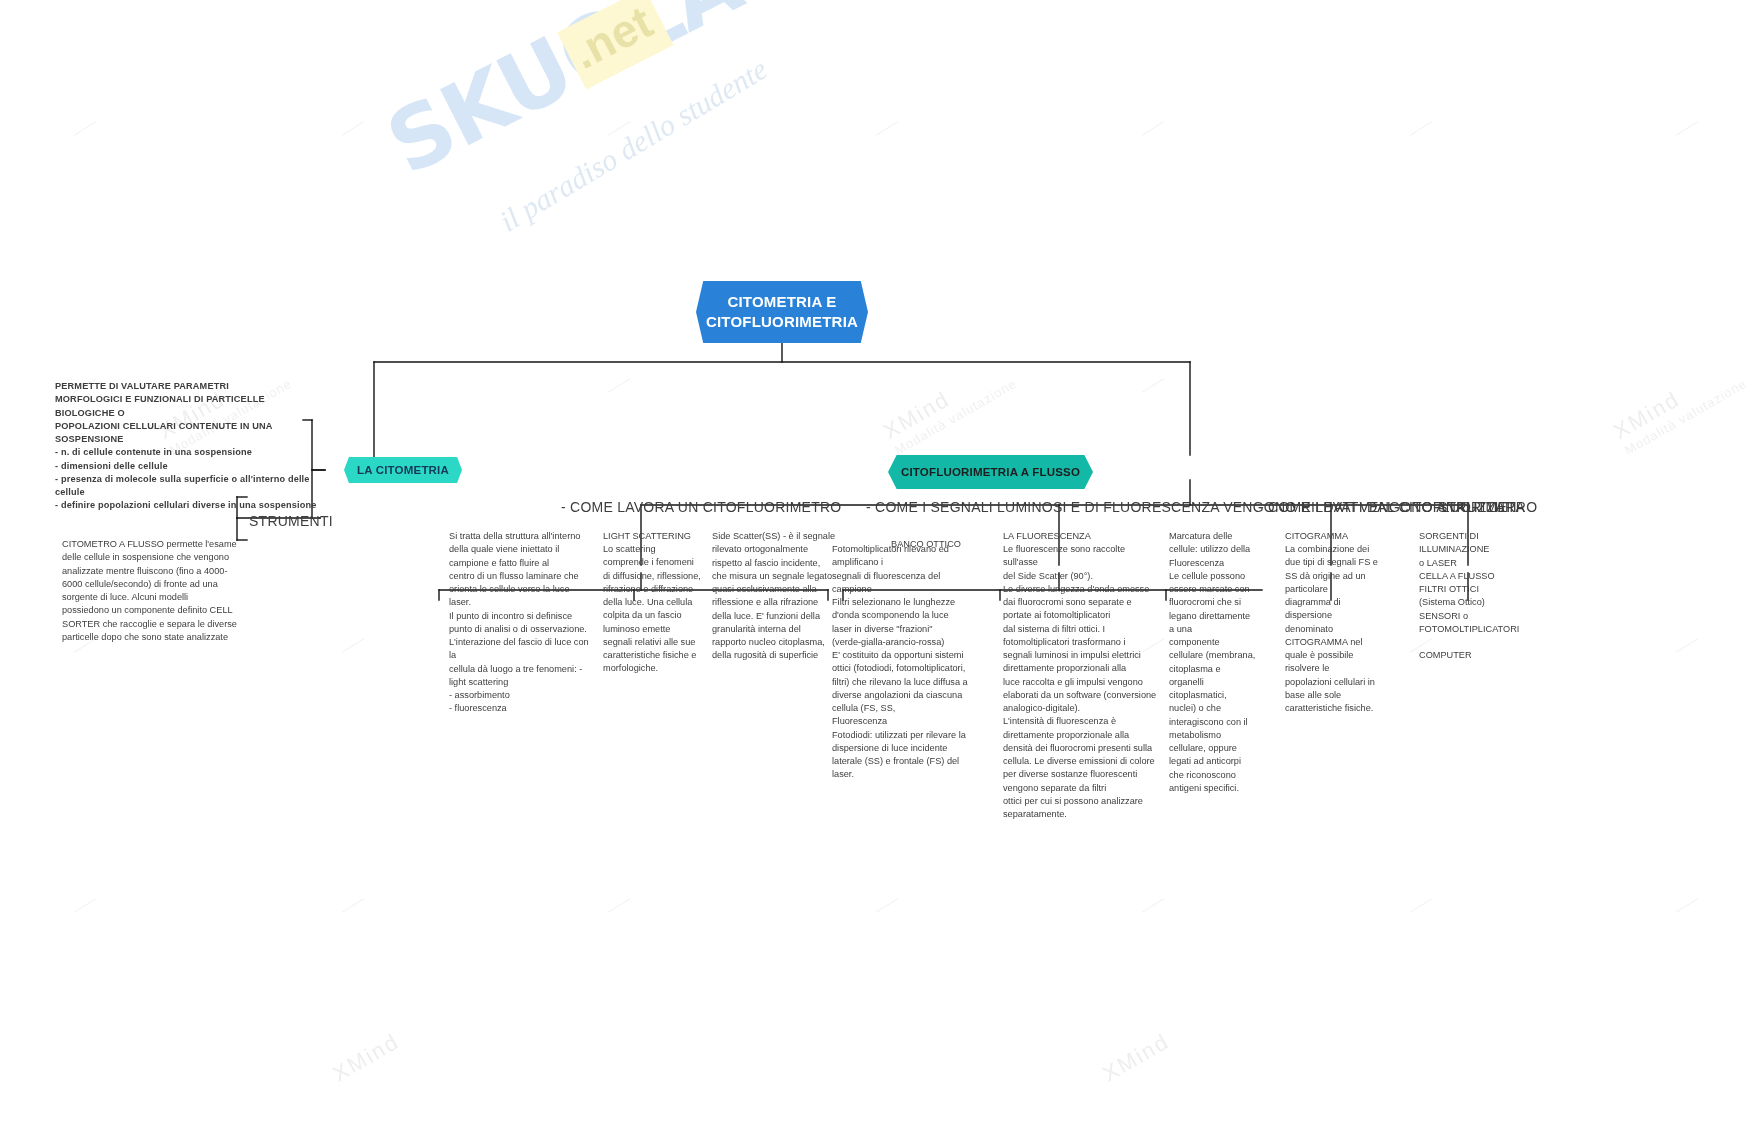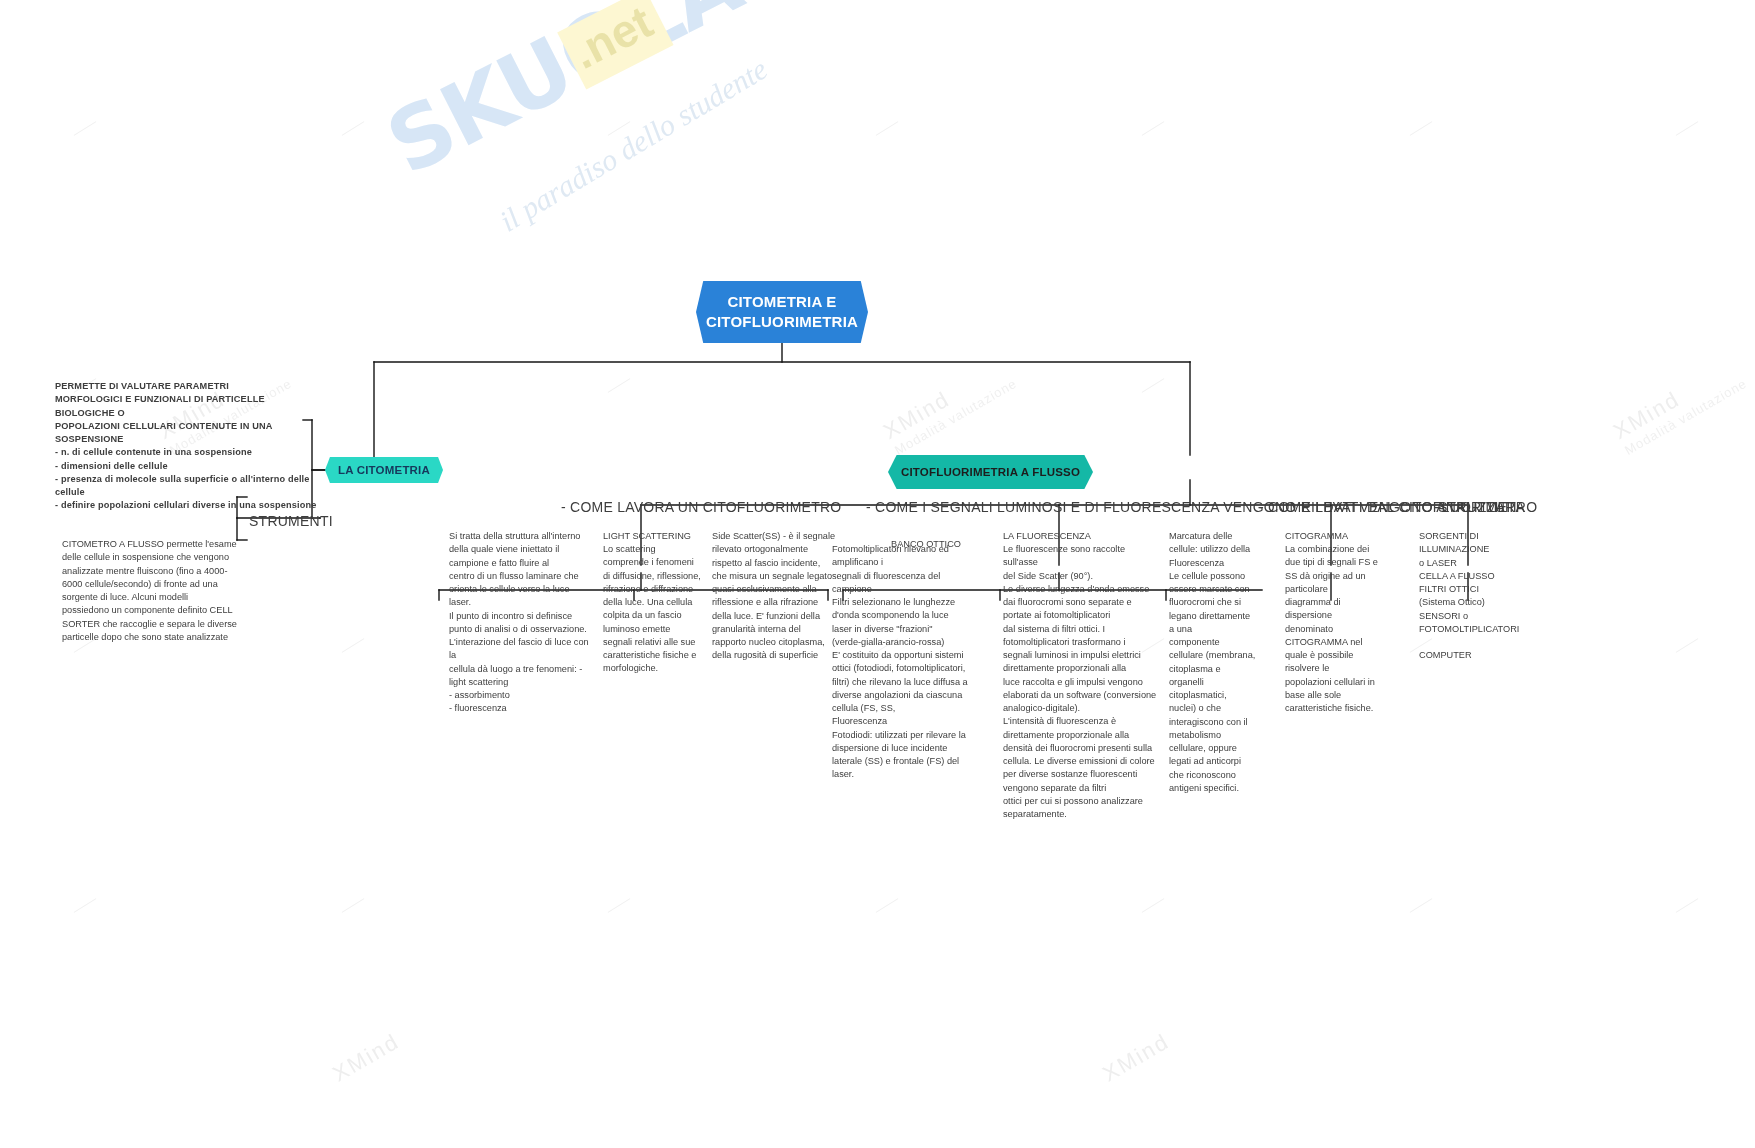--- a/index.html
+++ b/index.html
@@ -262,21 +262,21 @@
 
       <path d="M 1468 573 L 1468 600"></path>
     </g>
   </svg>
 
   <div class="node" style="left:696px; top:281px;">
     <div class="hex hex-root">CITOMETRIA E
 CITOFLUORIMETRIA</div>
   </div>
 
-  <div class="node" style="left:325px; top:457px;">
+  <div class="node" style="left:344px; top:457px;">
     <div class="hex hex-cito">LA CITOMETRIA</div>
   </div>
 
   <div class="txt caps" style="left:55px; top:380px; width:262px;">PERMETTE DI VALUTARE PARAMETRI
 MORFOLOGICI E FUNZIONALI DI PARTICELLE BIOLOGICHE O
 POPOLAZIONI CELLULARI CONTENUTE IN UNA SOSPENSIONE
 - n. di cellule contenute in una sospensione
 - dimensioni delle cellule
 - presenza di molecole sulla superficie o all'interno delle cellule
 - definire popolazioni cellulari diverse in una sospensione</div>

